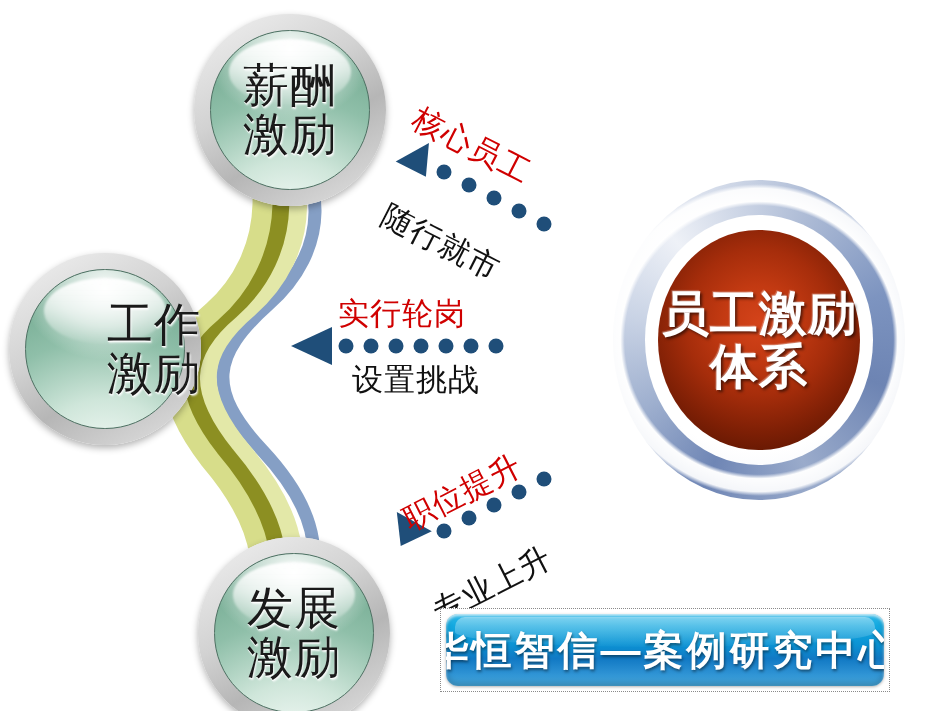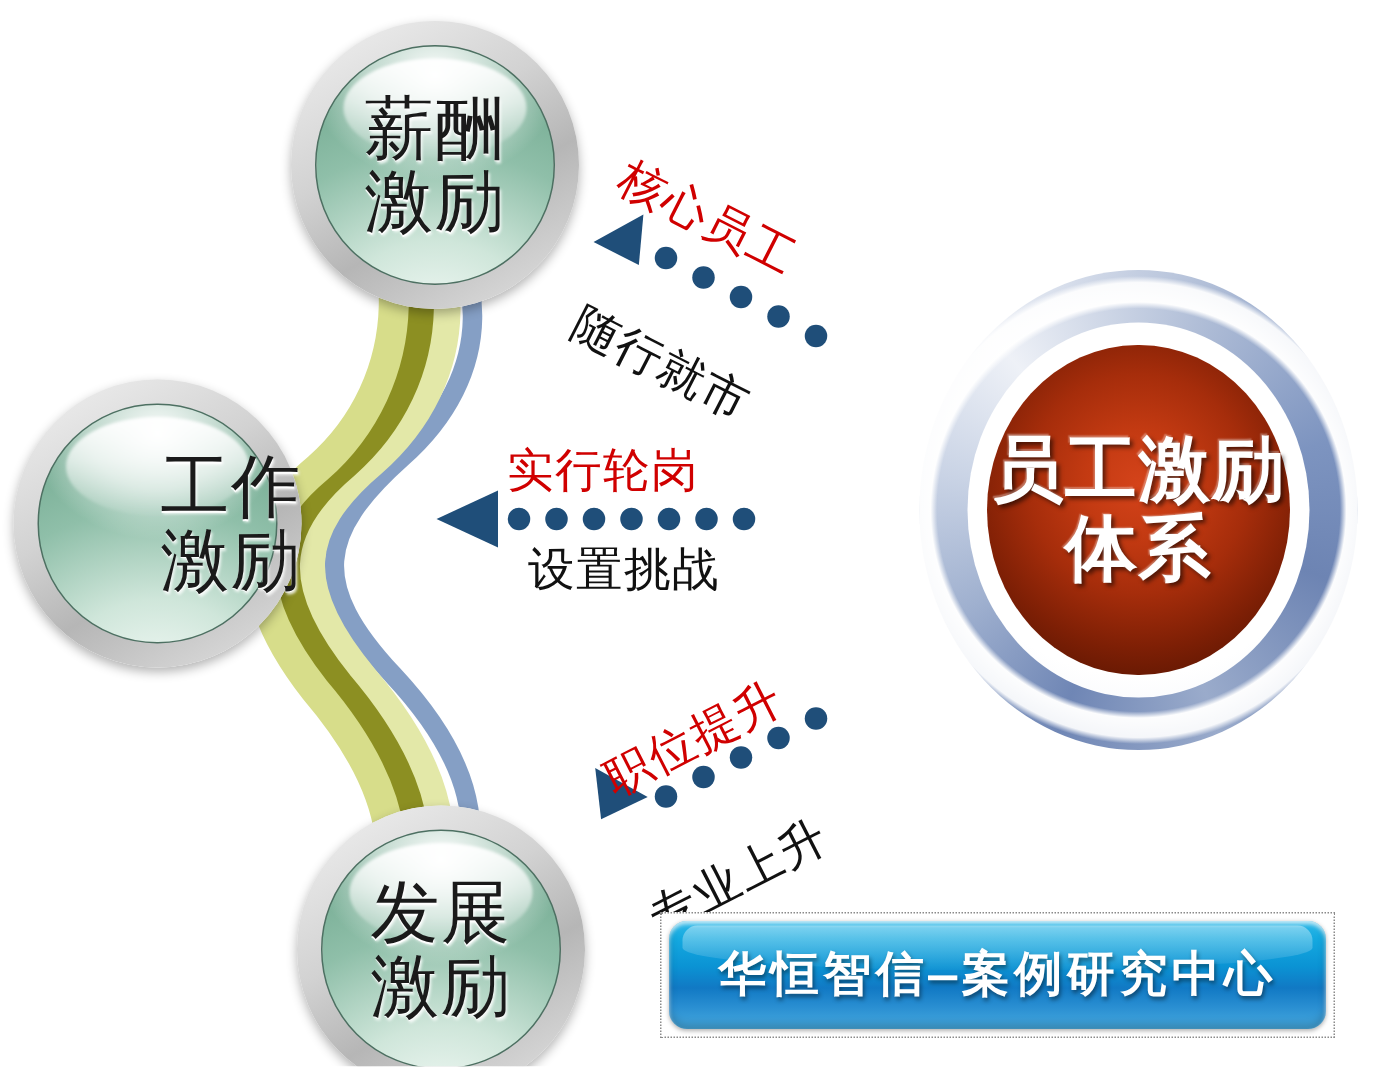--- a/index.html
+++ b/index.html
@@ -122,22 +122,22 @@
     box-sizing:border-box;
   }
   .banner::before{
     content:"";position:absolute;left:2%;top:4%;width:96%;height:42%;
     border-radius:10px 10px 50% 50%;
     background:linear-gradient(180deg,rgba(255,255,255,0.40),rgba(255,255,255,0.02));
   }
   .banner-text{
     position:relative;z-index:3;
     color:#ffffff;
-    font-family:Liberation Mono, monospace;
-    font-size:32px;font-weight:bold;letter-spacing:3px;
+    font-family:Liberation Sans, sans-serif;
+    font-size:40px;font-weight:bold;letter-spacing:3px;
     text-shadow:1px 2px 3px rgba(0,0,0,0.45);
     white-space:nowrap;
   }
 </style>
 </head>
 <body>
 
 <div id="stage">
 
   <svg class="ribbon-svg" viewBox="0 0 927 711">

